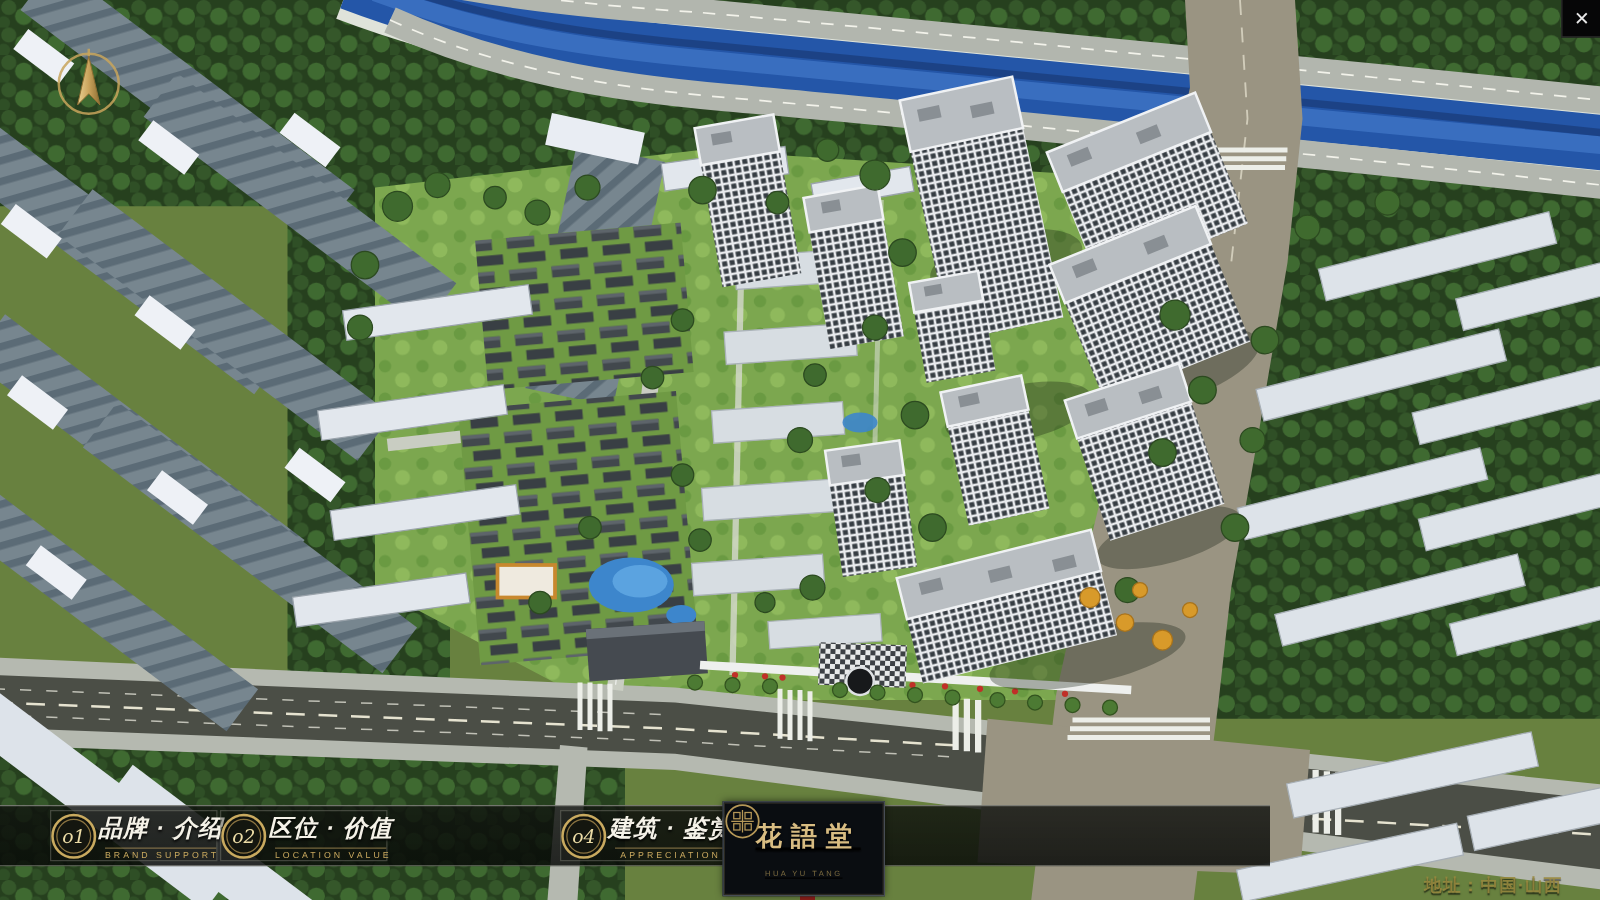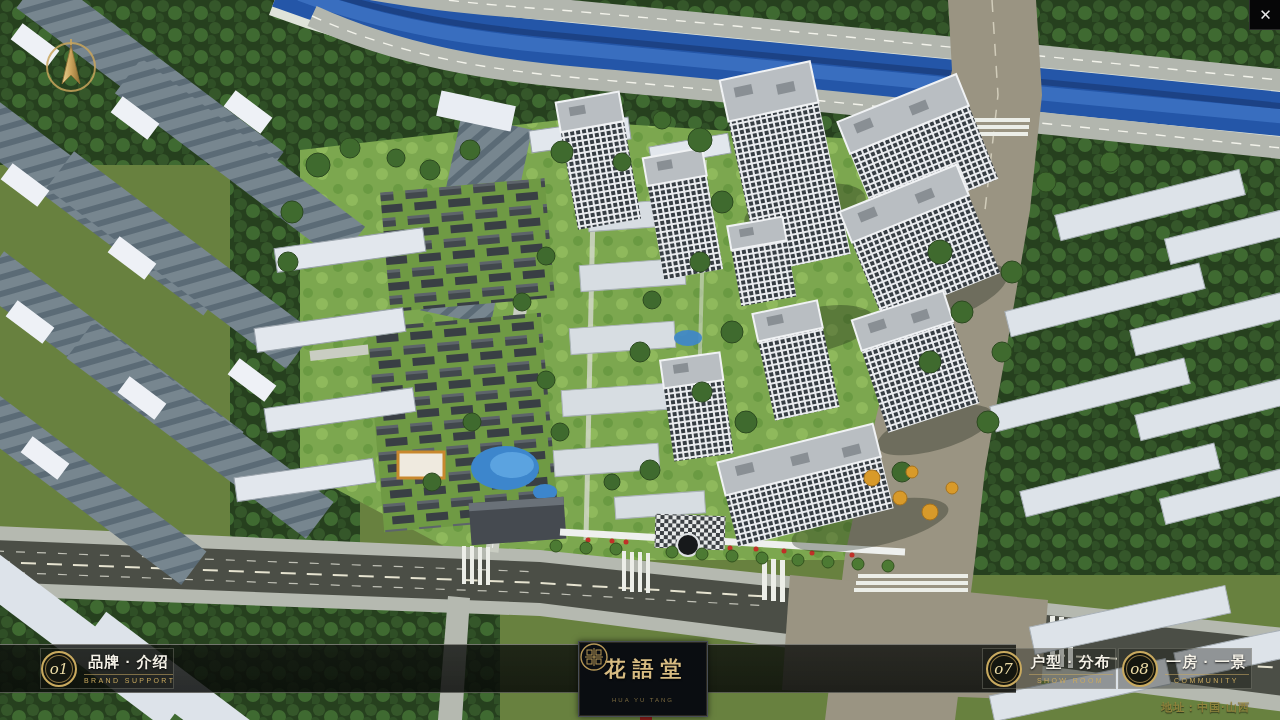--- a/index.html
+++ b/index.html
@@ -15,36 +15,36 @@
   .nav-item{position:absolute;top:3px;width:132px;height:39px;
             display:flex;align-items:center;justify-content:center;gap:7px;
             background:rgba(18,20,17,.38);
             border:1px solid rgba(190,190,175,.28);cursor:pointer;}
   .badge{width:32px;height:32px;border-radius:50%;flex:0 0 32px;
          border:2px solid #c9aa5f;background:#14160f;
          box-shadow:inset 0 0 0 2px #11130d, inset 0 0 0 3px #8a7340;
          display:flex;align-items:center;justify-content:center;
          color:#ecdca6;font:italic 15px "DejaVu Serif", serif;}
   .ntext{display:flex;flex-direction:column;align-items:center;min-width:84px;}
-  .ntitle{font-weight:bold;font-size:15px;letter-spacing:1px;color:#f5f2e8;
-          white-space:nowrap;text-shadow:0 1px 2px rgba(0,0,0,.9);}
+  .ntitle{font-weight:bold;font-size:19px;letter-spacing:1px;color:#f5f2e8;
+          white-space:nowrap;text-shadow:0 1px 2px rgba(0,0,0,.9);font-style:italic;}
   .nsub{font-size:7px;letter-spacing:2.4px;color:#c9a95f;white-space:nowrap;
         border-top:1px solid rgba(200,170,100,.55);margin-top:2px;padding-top:2px;
         align-self:stretch;text-align:center;}
   
   .brand-panel{position:absolute;left:578px;top:641px;width:128px;height:74px;
                background:#0a0d11;border:1px solid #474d55;
                box-shadow:inset 0 0 0 1px rgba(165,140,90,.22), 0 0 6px rgba(0,0,0,.6);
                display:flex;flex-direction:column;align-items:center;justify-content:center;
-               gap:14px;cursor:pointer;}
+               gap:14px;cursor:pointer;text-decoration:underline;}
   .brand-name{color:#d8bc82;font:bold 21px "DejaVu Serif", serif;letter-spacing:7px;
               text-indent:7px;text-shadow:0 1px 2px #000;}
   .brand-tag{color:#7e6c40;font-size:6px;letter-spacing:2px;}
   .addr{position:absolute;right:30px;top:700px;color:rgba(152,137,63,.88);
-        font-size:11px;font-weight:bold;letter-spacing:1px;text-shadow:0 1px 1px rgba(0,0,0,.6);}
+        font-size:14px;font-weight:bold;letter-spacing:1px;text-shadow:0 1px 1px rgba(0,0,0,.6);}
   
   .close-btn{position:absolute;left:1249px;top:0;width:31px;height:29px;background:#060607;
              border-left:1px solid #2c2c2c;border-bottom:1px solid #2c2c2c;
              display:flex;align-items:center;justify-content:center;cursor:pointer;
              color:#e9e9e9;font-size:15px;}
   
   .compass{position:absolute;left:42px;top:38px;width:58px;height:58px;}
 </style>
 </head>
 <body>
@@ -394,32 +394,32 @@
   </div>
 
   <div class="navbar">
     <div class="nav-item" style="left:40px">
       <div class="badge">o1</div>
       <div class="ntext">
           <div class="ntitle">品牌 · 介绍</div>
       <div class="nsub">BRAND SUPPORT</div>
         </div>
     </div>
-    <div class="nav-item" style="left:982px">
-      <div class="badge">o7</div>
+    <div class="nav-item" style="left:176px">
+      <div class="badge">o2</div>
       <div class="ntext">
-          <div class="ntitle">户型 · 分布</div>
-      <div class="nsub">SHOW ROOM</div>
+          <div class="ntitle">区位 · 价值</div>
+      <div class="nsub">LOCATION VALUE</div>
         </div>
     </div>
-    <div class="nav-item" style="left:1118px">
-      <div class="badge">o8</div>
+    <div class="nav-item" style="left:448px">
+      <div class="badge">o4</div>
       <div class="ntext">
-          <div class="ntitle">一房 · 一景</div>
-      <div class="nsub">COMMUNITY</div>
+          <div class="ntitle">建筑 · 鉴赏</div>
+      <div class="nsub">APPRECIATION</div>
         </div>
     </div>
   </div>
 
   <div class="brand-panel">
     <svg width="30" height="30" viewBox="0 0 30 30">
       <circle cx="15" cy="15" r="13" fill="none" stroke="#b59757" stroke-width="1.4"></circle>
       <g stroke="#b59757" stroke-width="1" fill="none">
         <rect x="8" y="8" width="5" height="5"></rect>
           <rect x="17" y="8" width="5" height="5"></rect>

